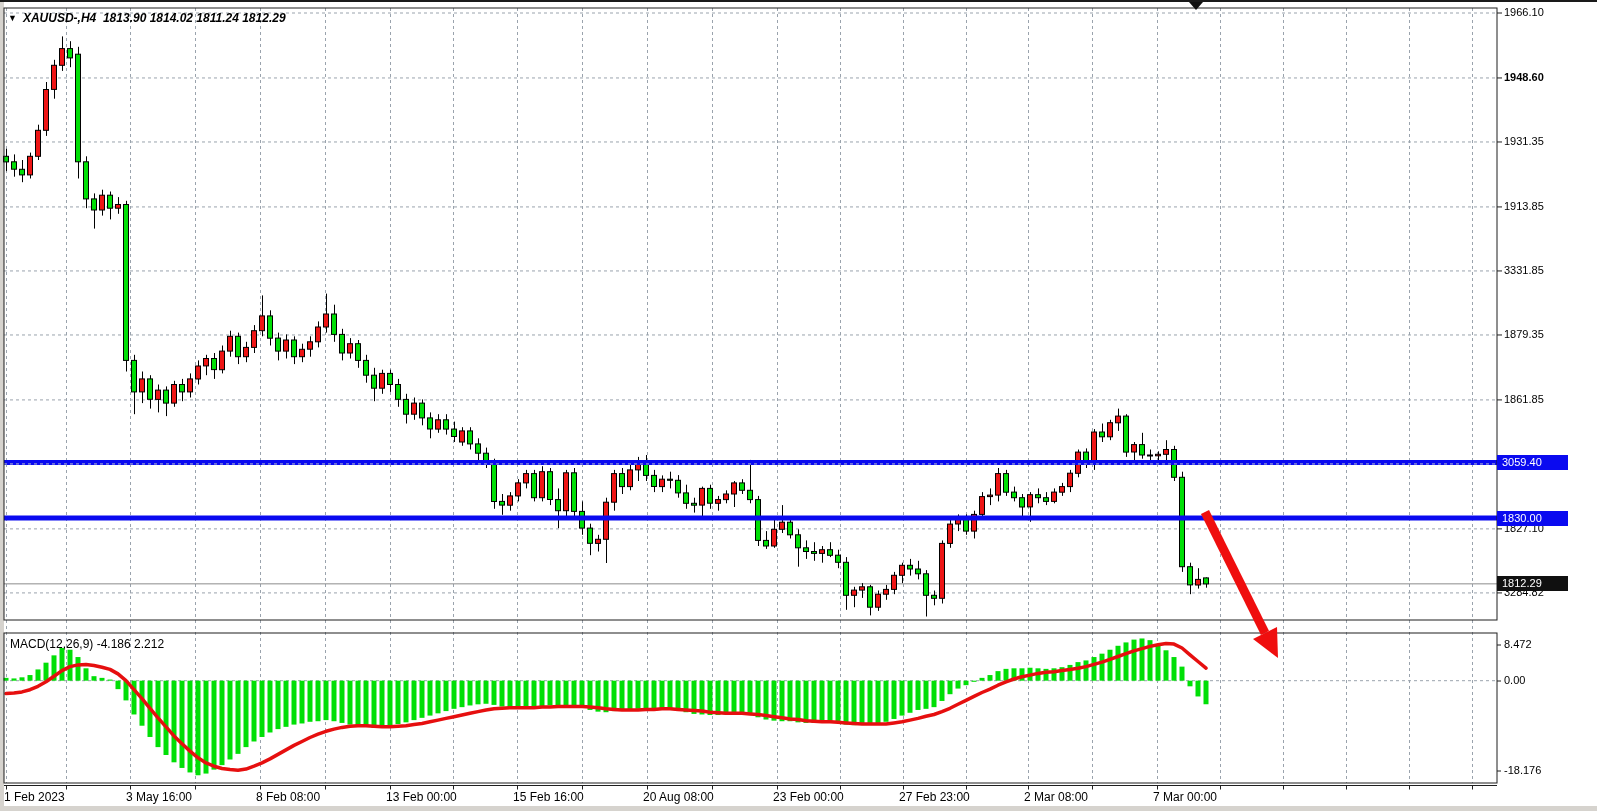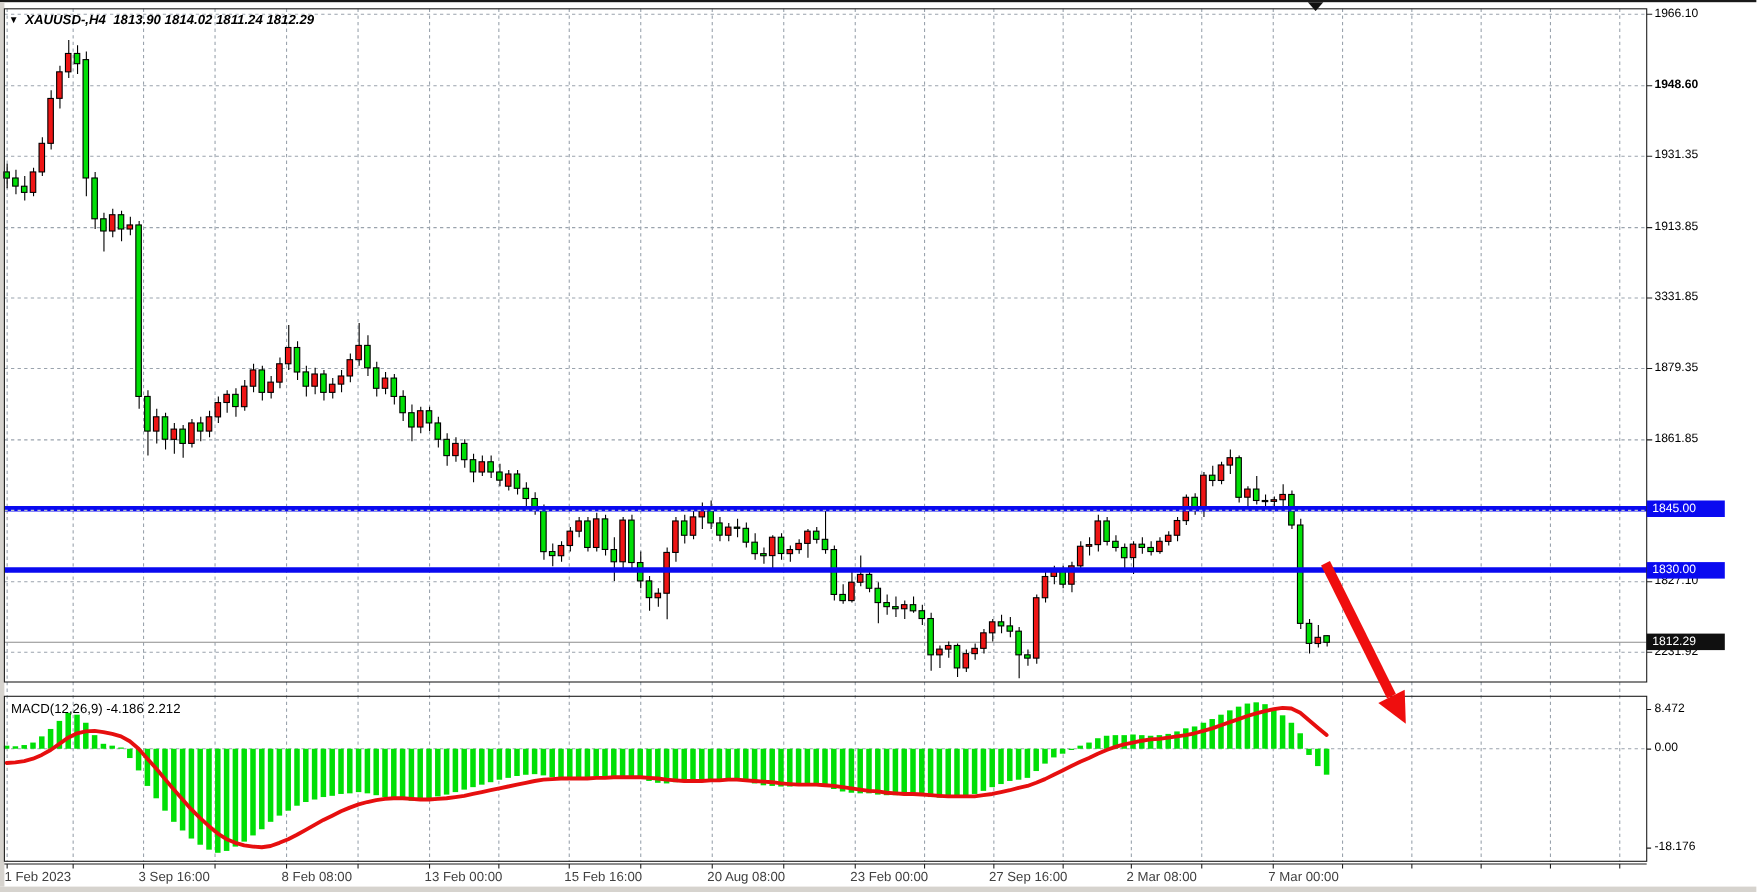--- a/index.html
+++ b/index.html
@@ -4,21 +4,21 @@
 <style>
   html,body{margin:0;padding:0;background:#ffffff;}
   #app{position:relative;width:1597px;height:811px;background:#ffffff;overflow:hidden;
        font-family:"Liberation Sans",sans-serif;}
   #chart-svg{position:absolute;left:0;top:0;}
   .abs{position:absolute;white-space:nowrap;}
   #title-bar{left:8px;top:11px;font-size:12px;font-weight:700;color:#000;font-style:italic;}
   #title-bar .dd{font-size:9px;margin-right:6px;position:relative;top:-1px;}
   #macd-label{left:10px;top:637px;font-size:12px;color:#000;}
   .pricelbl{font-size:11px;color:#000;}
-  .timelbl{font-size:12px;color:#404040;}
+  .timelbl{font-size:12px;color:#000000;}
   .badge{position:absolute;left:1497px;width:66px;height:15px;color:#fff;font-size:11px;
          line-height:15px;padding-left:5px;}
 </style>
 </head>
 <body>
 <div id="app">
 
 <svg id="chart-svg" width="1597" height="811">
       <rect x="0" y="0" width="1597" height="2" fill="#1a1a1a"></rect>
       <rect x="0" y="2" width="4" height="804" fill="#d6d3ce"></rect>
@@ -573,35 +573,35 @@
 
 <div id="price-axis" class="abs" style="left:1497px;top:8px;width:100px;height:777px;">
       <div class="abs pricelbl" style="left: 7px; top: -1.98969px;">1966.10</div>
       <div class="abs pricelbl" style="left: 7px; top: 62.9588px; font-weight: bold;">1948.60</div>
       <div class="abs pricelbl" style="left: 7px; top: 126.979px;">1931.35</div>
       <div class="abs pricelbl" style="left: 7px; top: 191.928px;">1913.85</div>
       <div class="abs pricelbl" style="left: 7px; top: 255.948px;">3331.85</div>
       <div class="abs pricelbl" style="left: 7px; top: 319.969px;">1879.35</div>
       <div class="abs pricelbl" style="left: 7px; top: 384.918px;">1861.85</div>
       <div class="abs pricelbl" style="left: 7px; top: 513.887px;">1827.10</div>
-      <div class="abs pricelbl" style="left: 7px; top: 577.907px;">2231.92</div>
+      <div class="abs pricelbl" style="left: 7px; top: 577.907px;">3284.82</div>
       <div class="abs pricelbl" style="left: 7px; top: 630px;">8.472</div>
       <div class="abs pricelbl" style="left: 7px; top: 666px;">0.00</div>
       <div class="abs pricelbl" style="left: 7px; top: 756px;">-18.176</div>
     </div>
 <div id="time-axis" class="abs" style="left:4px;top:786px;width:1493px;height:20px;">
       <div class="abs timelbl" style="left: 0px; top: 4px;">1 Feb 2023</div>
-      <div class="abs timelbl" style="left: 122px; top: 4px;">3 Sep 16:00</div>
+      <div class="abs timelbl" style="left: 122px; top: 4px;">3 May 16:00</div>
       <div class="abs timelbl" style="left: 252px; top: 4px;">8 Feb 08:00</div>
       <div class="abs timelbl" style="left: 382px; top: 4px;">13 Feb 00:00</div>
       <div class="abs timelbl" style="left: 509px; top: 4px;">15 Feb 16:00</div>
       <div class="abs timelbl" style="left: 639px; top: 4px;">20 Aug 08:00</div>
       <div class="abs timelbl" style="left: 769px; top: 4px;">23 Feb 00:00</div>
-      <div class="abs timelbl" style="left: 895px; top: 4px;">27 Sep 16:00</div>
+      <div class="abs timelbl" style="left: 895px; top: 4px;">27 Feb 23:00</div>
       <div class="abs timelbl" style="left: 1020px; top: 4px;">2 Mar 08:00</div>
       <div class="abs timelbl" style="left: 1149px; top: 4px;">7 Mar 00:00</div>
     </div>
 
-<div class="badge" style="top: 454.954px; background: rgb(10, 10, 240);">1845.00</div>
+<div class="badge" style="top: 454.954px; background: rgb(10, 10, 240);">3059.40</div>
     <div class="badge" style="top: 510.624px; background: rgb(10, 10, 240);">1830.00</div>
     <div class="badge" style="top: 576.352px; background: rgb(16, 16, 16);">1812.29</div>
 
 </div>
 
 </body></html>

